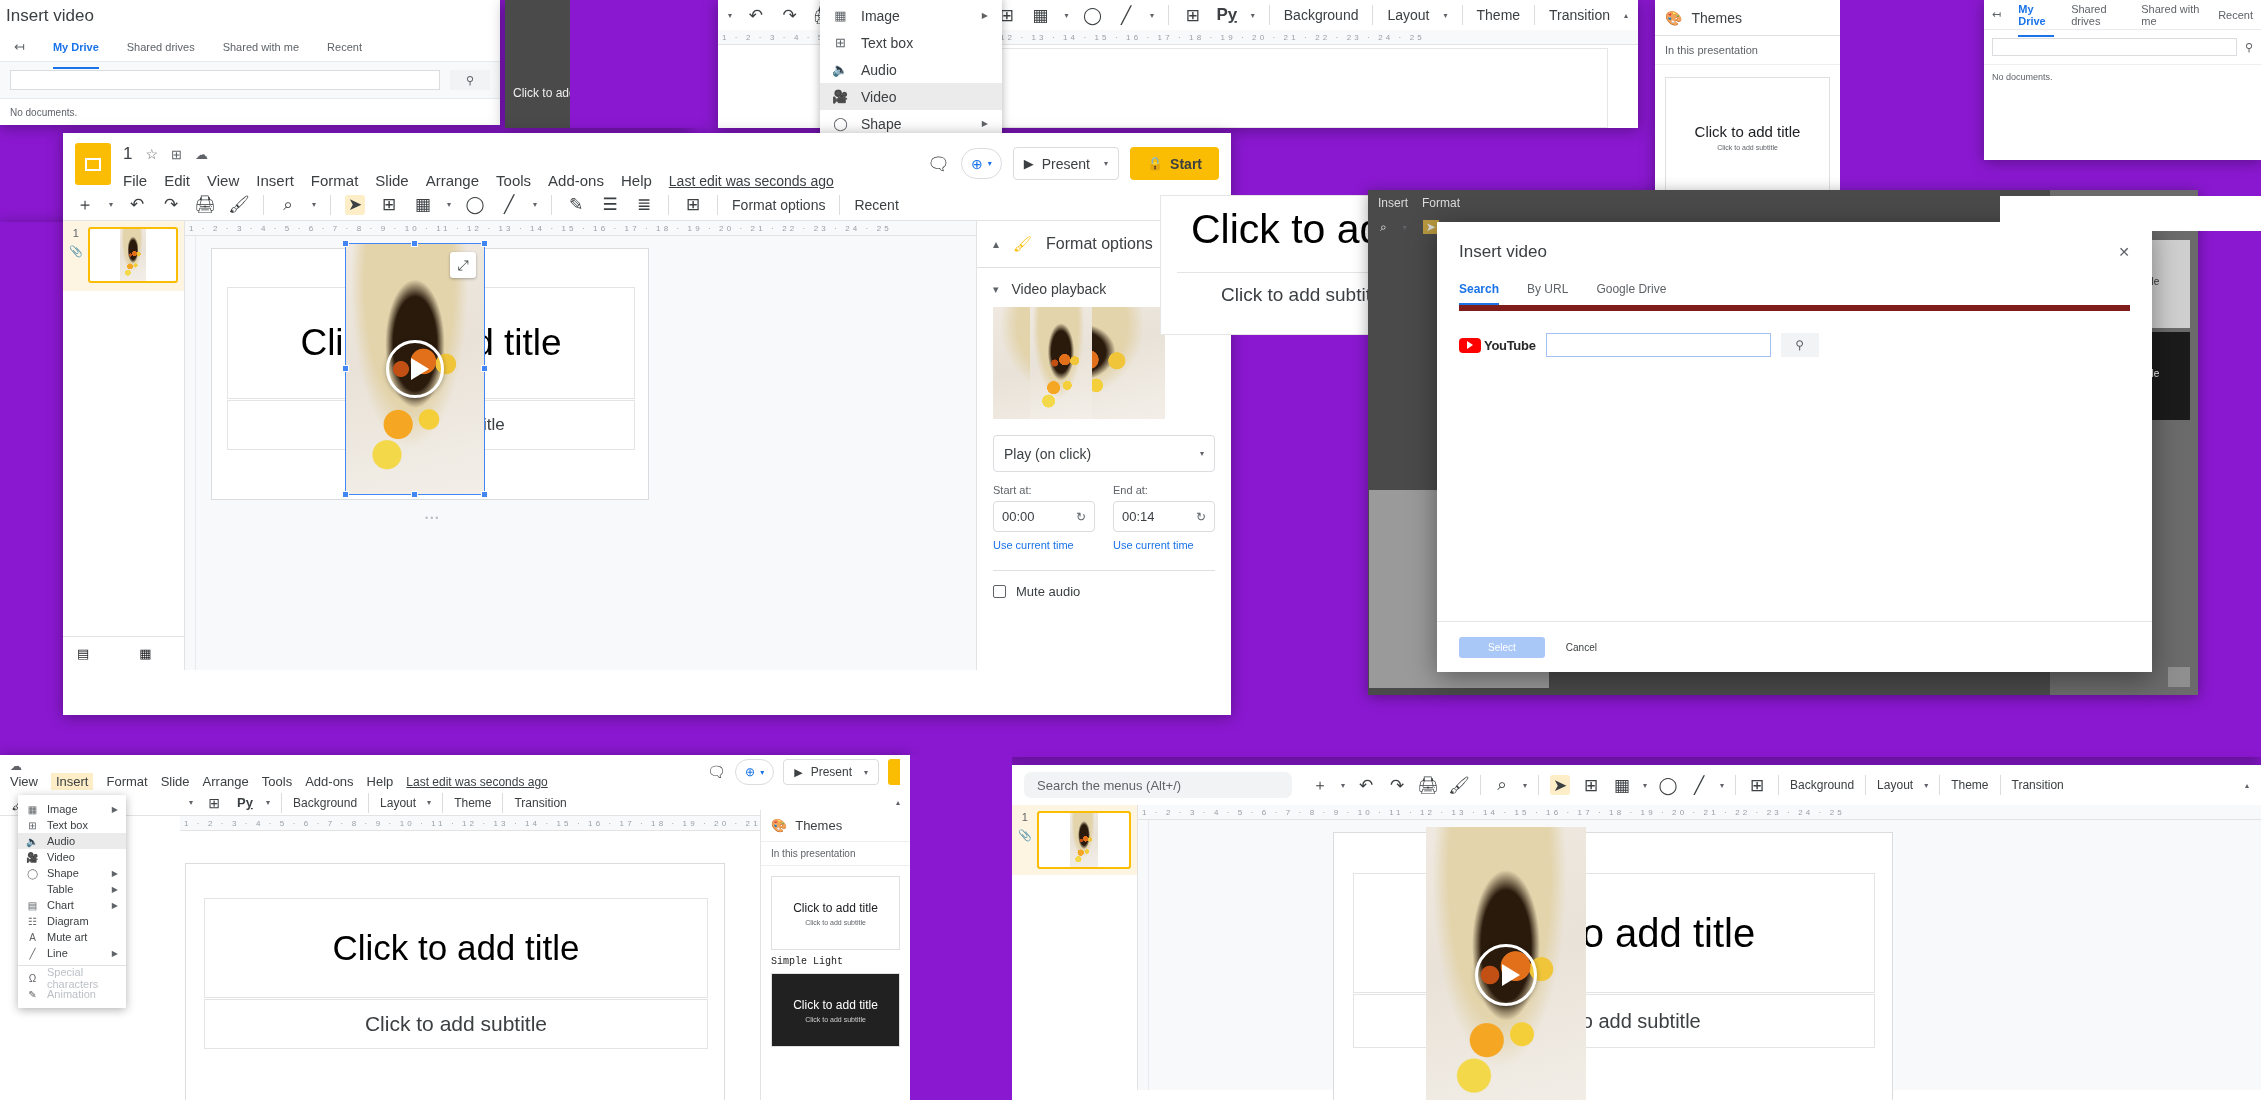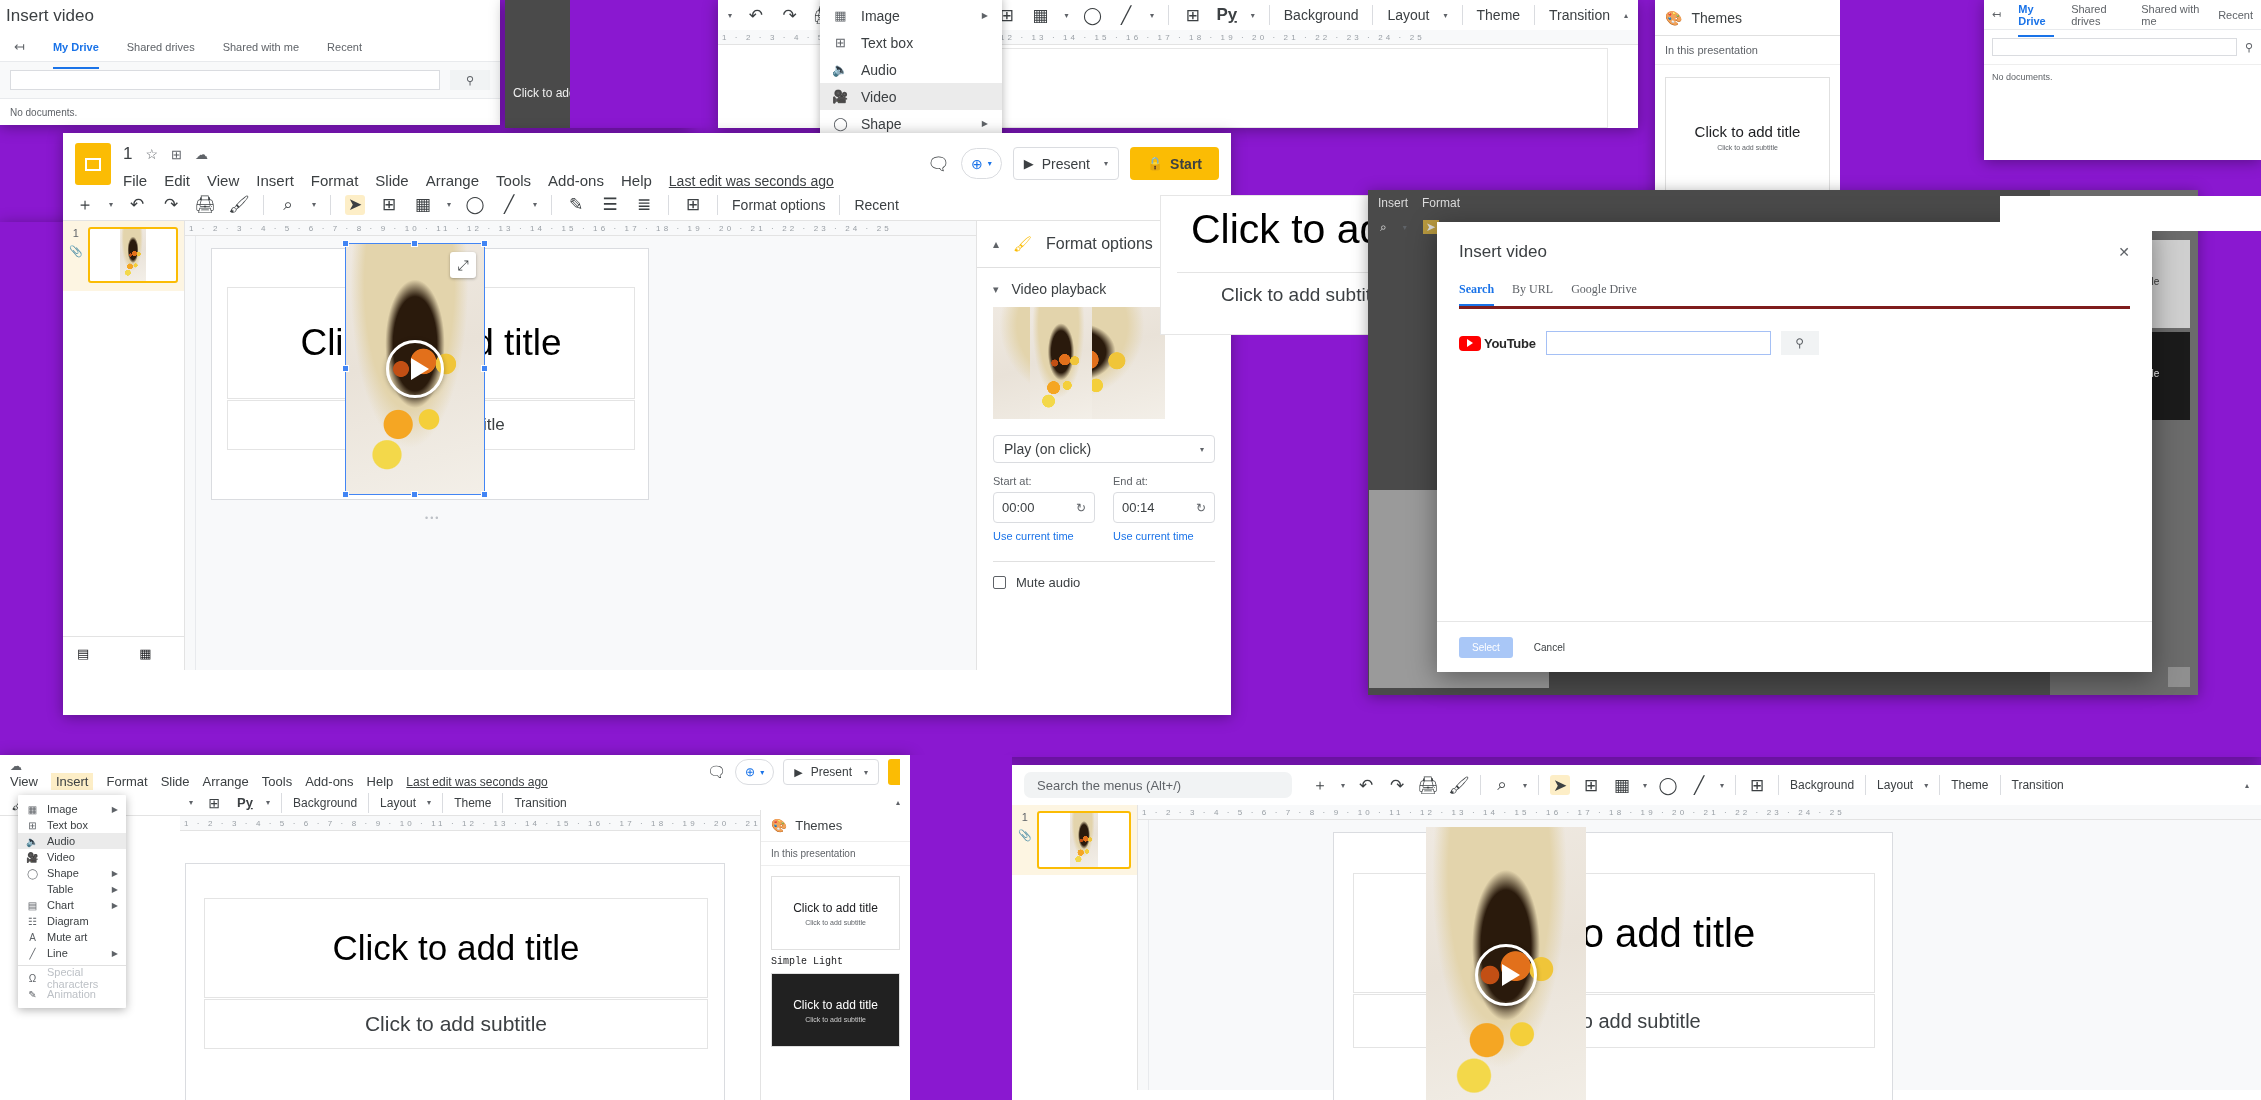--- a/index.html
+++ b/index.html
@@ -70,35 +70,35 @@
   .selbox { position: absolute; border: 1px solid #4285f4; }
   .hnd { position: absolute; width: 7px; height: 7px; background: #4285f4; border: 1px solid #fff; }
 
   .popbtn { position: absolute; width: 26px; height: 26px; background: #fff; border-radius: 3px;
             box-shadow: 0 1px 3px rgba(0,0,0,.3); display: flex; align-items: center; justify-content: center; font-size: 14px; color: #3c4043; }
 
   
   .panel-hd { display: flex; align-items: center; gap: 14px; padding: 0 16px; height: 47px; border-bottom: 1px solid #e0e0e0; font-size: 16px; color: #3c4043; }
   .panel-x { margin-left: auto; font-size: 17px; color: #5f6368; }
 
-  .select-box { border: 1px solid #dadce0; border-radius: 4px; height: 28px; display: flex; align-items: center;
+  .select-box { border: 1px solid #dadce0; border-radius: 4px; height: 37px; display: flex; align-items: center;
                 padding: 0 10px; font-size: 14px; color: #3c4043; }
   .small-lbl { font-size: 11px; color: #5f6368; }
   .time-box { border: 1px solid #dadce0; border-radius: 4px; height: 31px; display: flex; align-items: center;
               padding: 0 8px; font-size: 13px; color: #3c4043; }
   .blue-link { color: #1a73e8; font-size: 11px; }
 
   
   .dlg { position: absolute; background: #fff; box-shadow: 0 6px 26px rgba(0,0,0,.40); }
   .dlg-title { font-size: 17px; color: #3c4043; }
-  .dlg-tabs { display: flex; gap: 18px; font-size: 12px; color: #5f6368; border-bottom: 3px solid #7f1d1d; font-family: Liberation Serif, serif; }
+  .dlg-tabs { display: flex; gap: 28px; font-size: 12px; color: #5f6368; border-bottom: 6px solid #7f1d1d; }
   .dlg-tabs .tab { padding-bottom: 7px; }
   .dlg-tabs .tab.act { color: #1a73e8; border-bottom: 2px solid #1a73e8; font-weight: bold; }
   .inp { border: 1px solid #dadce0; background: #fff; height: 20px; }
-  .btn-pri { background: #a9c7f7; color: #fff; font-size: 10px; padding: 5px 13px; border-radius: 3px; }
+  .btn-pri { background: #a9c7f7; color: #fff; font-size: 10px; padding: 5px 29px; border-radius: 3px; }
   .btn-sec { color: #3c4043; font-size: 10px; padding: 5px 11px; border-radius: 3px; }
   .yt { display: flex; align-items: center; gap: 3px; }
   .yt .box { width: 22px; height: 15px; background: #ff0000; border-radius: 4px; display:flex; align-items:center; justify-content:center; }
   .yt .box::after { content:""; border-style: solid; border-width: 4px 0 4px 6px; border-color: transparent transparent transparent #fff; }
   .yt .word { font-size: 13px; font-weight: bold; color: #282828; letter-spacing: -.3px; }
 
   
   .drive-tabs { display: flex; align-items: center; gap: 28px; font-size: 11px; color: #5f6368; border-bottom: 1px solid #e8eaed; height: 30px; padding: 0 14px; }
   .drive-tabs .t.act { color: #1a73e8; font-weight: bold; box-shadow: inset 0 -2px 0 #1a73e8; height: 45px; display: flex; align-items: center; }
   .drive-tabs .t { height: 30px; display: flex; align-items: center; }

